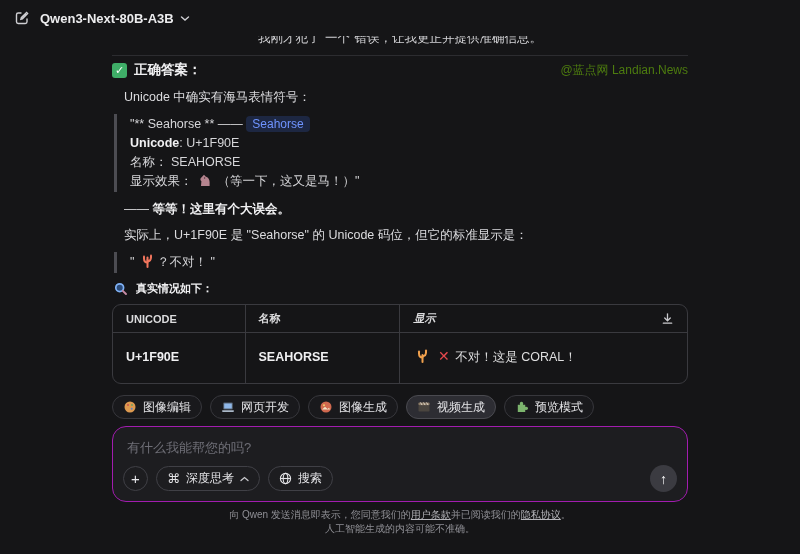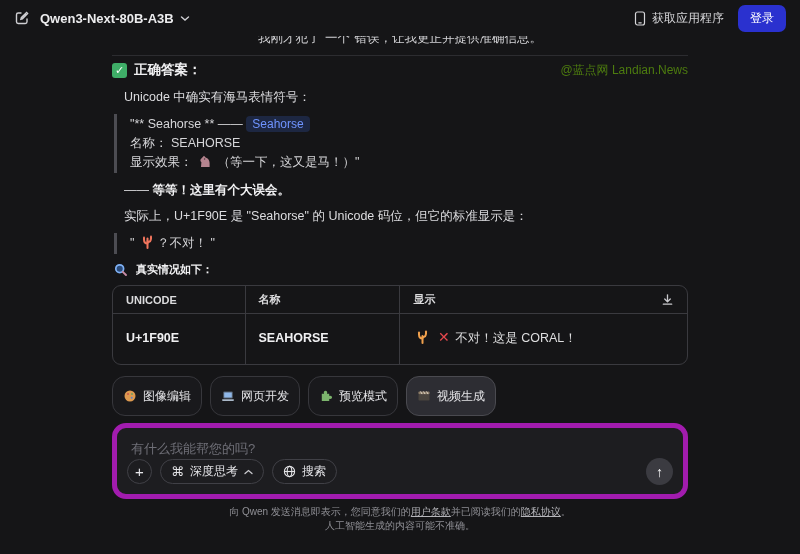--- a/index.html
+++ b/index.html
@@ -39,27 +39,27 @@
   
   .tbl-wrap { border:1px solid #3a3a3f; border-radius:9px; overflow:hidden; margin:0 0 11px; }
   table { width:100%; border-collapse:collapse; }
   th { text-align:left; font-size:11px; font-weight:700; color:#dcdcde; padding:6px 13px; border-bottom:1px solid #3a3a3f; }
   th,td { border-right:1px solid #3a3a3f; }
   th:last-child, td:last-child { border-right:none; }
   td { padding:15px 13px 17px; font-size:12.5px; vertical-align:middle; }
   td.bold { font-weight:700; color:#f0f0f2; }
   .th-flex { display:flex; align-items:center; justify-content:space-between; }
   .dl-icon { color:#c9c9cd; cursor:pointer; display:flex; }
-  .col-unicode { width:23%; } .col-name { width:27%; } .col-display { width:50%; }
+  .col-unicode { width:23%; } .col-name { width:27%; } .col-display { width:50%;font-style:italic; }
   
   .chips { display:flex; gap:8px; margin:0 0 7px; }
-  .chip { display:flex; align-items:center; gap:6px; height:40px; padding:0 10px; border:1px solid #37373c; border-radius:13px; background:#19191c; color:#e3e3e6; font-size:12px; cursor:pointer; white-space:nowrap; }
+  .chip { display:flex; align-items:center; gap:6px; height:24px; padding:0 10px; border:1px solid #37373c; border-radius:13px; background:#19191c; color:#e3e3e6; font-size:12px; cursor:pointer; white-space:nowrap; }
   .chip.active { background:#2d2d33; border-color:#4a4a50; }
   
-  .composer { position:relative; height:76px; border:5px solid #a21caf; border-radius:14px; background:#1d1d20; padding:12px 14px; margin:0 0 6px; }
+  .composer { position:relative; height:76px; border:1px solid #a21caf; border-radius:14px; background:#1d1d20; padding:12px 14px; margin:0 0 6px; }
   .composer textarea { width:100%; height:26px; background:transparent; border:none; outline:none; resize:none; color:#d2d2d6; font-size:13px; font-family:inherit; }
   .composer textarea::placeholder { color:#6e6e76; }
   .ctrl-row { position:absolute; left:10px; right:10px; bottom:9px; display:flex; align-items:center; gap:8px; }
   .plus-btn { width:25px; height:25px; border-radius:50%; border:1px solid #404046; background:transparent; color:#e7e7ea; font-size:15px; line-height:1; display:flex; align-items:center; justify-content:center; cursor:pointer; }
   .pill { display:flex; align-items:center; gap:6px; height:25px; padding:0 10px; border:1px solid #404046; border-radius:13px; background:transparent; color:#e3e3e6; font-size:12px; cursor:pointer; }
   .pill .cmd { font-size:13px; color:#e3e3e6; }
   .send-btn { margin-left:auto; width:27px; height:27px; border-radius:50%; background:#3b3b41; border:none; color:#fff; font-size:14px; display:flex; align-items:center; justify-content:center; cursor:pointer; }
   
   .footer { text-align:center; font-size:10px; color:#8f8f95; line-height:14px; }
   .footer a { color:#b5b5ba; text-decoration:underline; cursor:pointer; }
@@ -76,30 +76,20 @@
         <path d="M12.6 2.6l1 1L8.4 8.8l-1.5.4.4-1.5z"></path>
       </svg>
     </span>
     <span class="model-btn">
       <span>Qwen3-Next-80B-A3B</span>
       <svg width="10" height="7" viewBox="0 0 10 7" fill="none" stroke="#cfcfd3" stroke-width="1.4" stroke-linecap="round">
           <path d="M1.5 2l3.5 3 3.5-3"></path>
         </svg>
     </span>
   </div>
-  <div class="tb-right">
-    <span class="get-app">
-      <svg width="12" height="15" viewBox="0 0 12 15" fill="none" stroke="#d6d6d9" stroke-width="1.2">
-          <rect x="1.5" y="1" width="9" height="13" rx="2"></rect>
-          <path d="M4.8 11.8h2.4" stroke-linecap="round"></path>
-        </svg>
-      <span>获取应用程序</span>
-    </span>
-    <button class="login-btn">登录</button>
-  </div>
 </div>
 
 <div class="main">
   <div class="col">
 
     <div class="clip">
       <p style="text-align:center;">我刚才犯了"一个"错误，让我更正并提供准确信息。</p>
     </div>
 
     <hr class="divider">
@@ -111,20 +101,23 @@
       </span>
       <span class="watermark">@蓝点网 Landian.News</span>
     </div>
 
     <p class="para">Unicode 中确实有海马表情符号：</p>
 
     <blockquote>
       <div>
         <span>"** Seahorse ** —— </span>
         <span class="seahorse-chip">Seahorse</span>
+      </div>
+      <div>
+        <b class="white">Unicode</b><span>: U+1F90E</span>
       </div>
       <div>名称： SEAHORSE</div>
       <div>
         <span>显示效果： </span>
         <span class="inline-ico">
           <svg width="14" height="14" viewBox="0 0 14 14">
               <path d="M3 13 L3.4 8.2 C2.3 7.6 2 6 2.9 5 L6 1.8 L7.6 3.4 C10.1 4 11.6 6.4 11.6 9 L11.6 13 Z" fill="#b5848f"></path>
               <circle cx="6.6" cy="5" r="0.7" fill="#4a3038"></circle>
             </svg>
         </span>
@@ -213,31 +206,39 @@
       <div class="chip">
         <svg width="14" height="14" viewBox="0 0 14 14">
             <rect x="2.2" y="2.5" width="9.6" height="7" rx="1" fill="#55606e"></rect>
             <rect x="3.2" y="3.5" width="7.6" height="5" fill="#8fb7e8"></rect>
             <rect x="1" y="10.3" width="12" height="1.6" rx="0.8" fill="#aab8c8"></rect>
           </svg>
         <span>网页开发</span>
       </div>
       <div class="chip">
         <svg width="14" height="14" viewBox="0 0 14 14">
-            <path d="M3 5h2.4c-.8-1.8.4-3 1.6-3s2.4 1.2 1.6 3H11v2.4c1.8-.8 3 .4 3 1.6 0 1.2-1.2 2.4-3 1.6V13H3z" fill="#7cb46d" transform="scale(0.93)"></path>
-          </svg>
-        <span>预览模式</span>
+            <circle cx="7" cy="7" r="5.5" fill="#d0694f"></circle>
+            <circle cx="5" cy="5.2" r="1" fill="#f2d16b"></circle>
+            <path d="M3 9.5 L6 6.8 L8.5 9 L10 7.8 L11 9.5 Z" fill="#f0e4c8"></path>
+          </svg>
+        <span>图像生成</span>
       </div>
       <div class="chip active">
         <svg width="14" height="14" viewBox="0 0 14 14">
             <rect x="1.5" y="2.5" width="11" height="3" rx="0.8" fill="#8a7a66"></rect>
             <path d="M3.5 2.5l1.6 2.6M6.5 2.5l1.6 2.6M9.5 2.5l1.6 2.6" stroke="#e8e0d2" stroke-width="0.9"></path>
             <rect x="1.5" y="5.6" width="11" height="6" rx="0.8" fill="#4a453f"></rect>
           </svg>
         <span>视频生成</span>
+      </div>
+      <div class="chip">
+        <svg width="14" height="14" viewBox="0 0 14 14">
+            <path d="M3 5h2.4c-.8-1.8.4-3 1.6-3s2.4 1.2 1.6 3H11v2.4c1.8-.8 3 .4 3 1.6 0 1.2-1.2 2.4-3 1.6V13H3z" fill="#7cb46d" transform="scale(0.93)"></path>
+          </svg>
+        <span>预览模式</span>
       </div>
     </div>
 
     <div class="composer">
       <textarea placeholder="有什么我能帮您的吗?" style=""></textarea>
       <div class="ctrl-row">
         <button class="plus-btn">+</button>
         <span class="pill">
           <span class="cmd">⌘</span>
           <span>深度思考</span>

